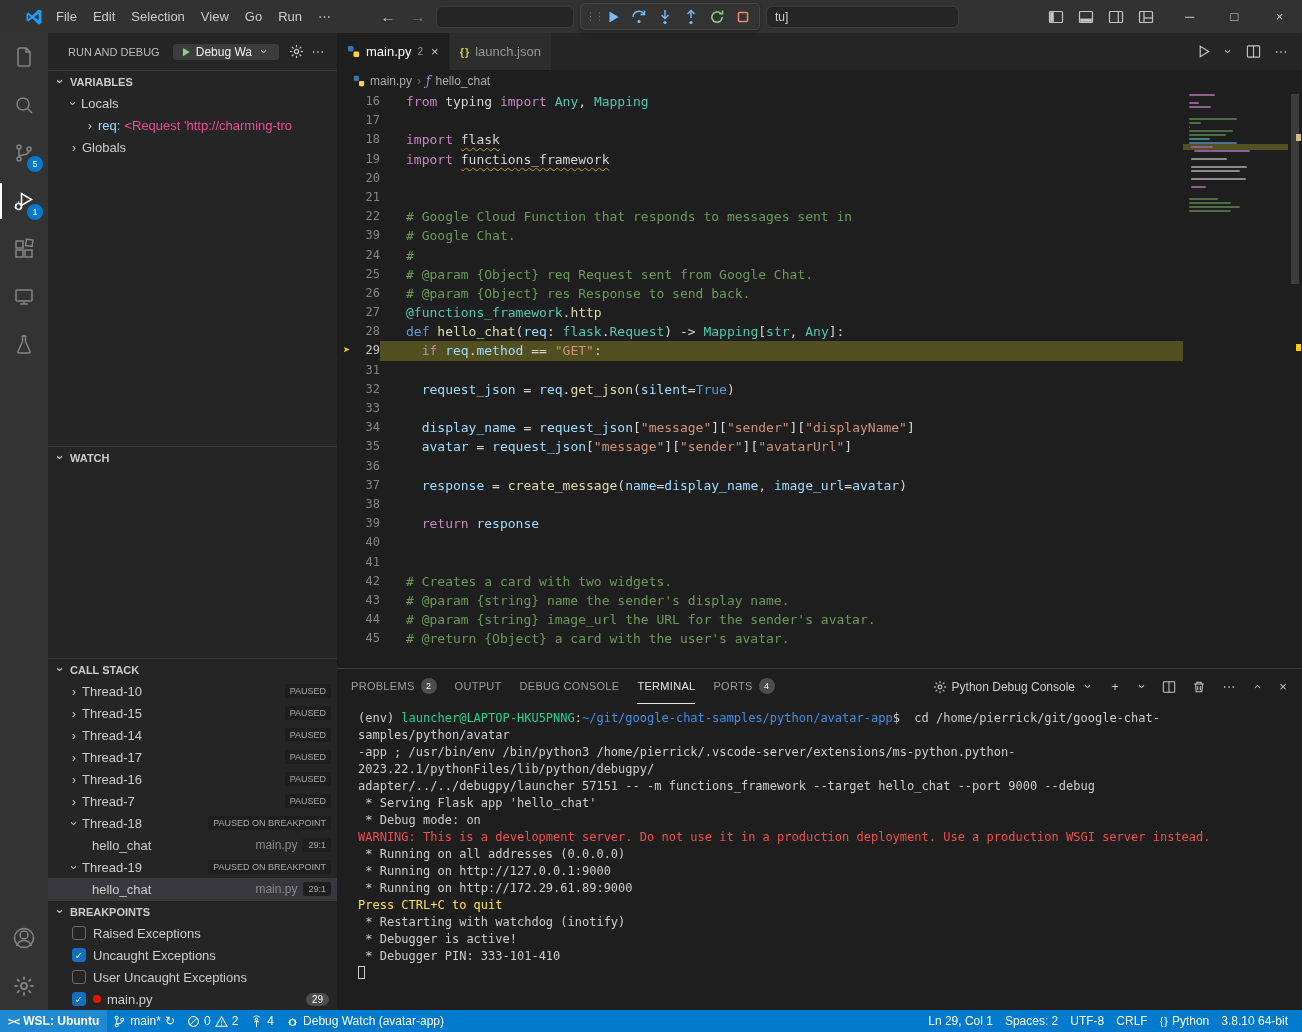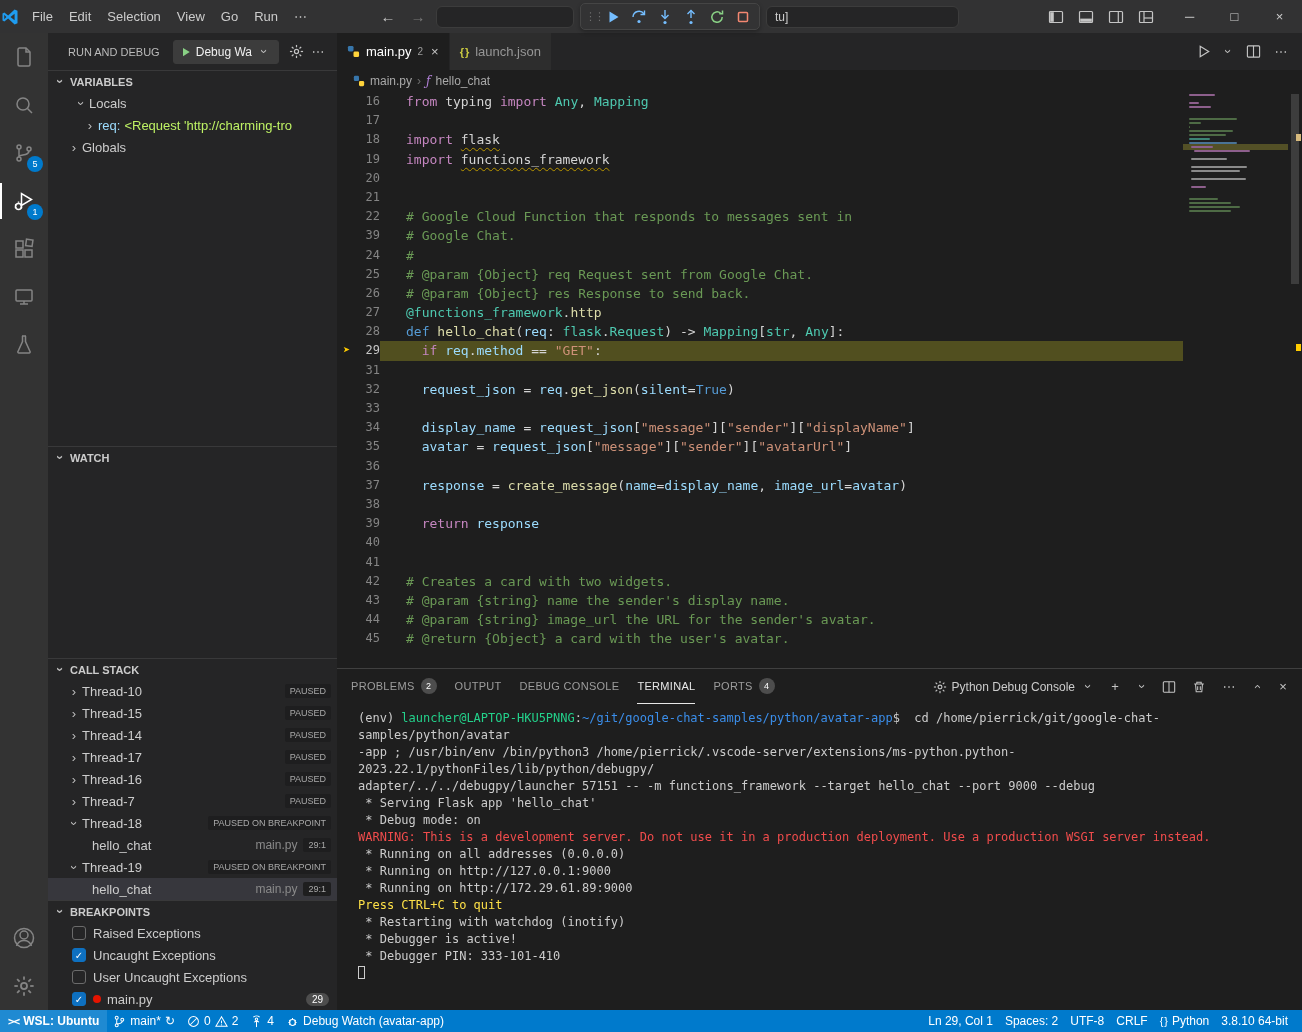--- a/index.html
+++ b/index.html
@@ -2,21 +2,21 @@
 <html><head>
 <meta charset="utf-8">
 <style>
   * { margin:0; padding:0; box-sizing:border-box; }
   html,body { width:1302px; height:1032px; overflow:hidden; background:#1e1e1e;
     font-family:"Liberation Sans",sans-serif; }
   .window { width:1302px; height:1032px; display:flex; flex-direction:column; color:#cccccc; font-size:13px; }
 
   
   .titlebar { height:33px; background:#323233; position:relative; display:flex; align-items:center; flex:0 0 33px; }
-  .tb-left { display:flex; align-items:center; padding-left:0; }
+  .tb-left { display:flex; align-items:center; padding-left:24px; }
   .logo { width:20px; height:20px; margin-right:4px; }
   .menus { display:flex; }
   .menus span { padding:4px 8px; color:#cccccc; font-size:13px; cursor:default; }
   .tb-center { position:absolute; left:376px; top:0; height:33px; display:flex; align-items:center; gap:6px; }
   .nav-arrow { width:24px; text-align:center; color:#cccccc; font-size:15px; }
   .nav-arrow.dim { color:#7a7a7a; }
   .cc-box { height:22px; background:#252526; border:1px solid #3c3c3c; border-radius:6px; display:flex; align-items:center; }
   .cc1 { width:138px; }
   .cc2 { width:193px; padding-left:8px; color:#cccccc; font-size:12px; }
   .debug-toolbar { height:27px; background:#333334; border:1px solid #454545; border-radius:5px;
@@ -37,36 +37,36 @@
   .ab-item.active::before { content:''; position:absolute; left:0; top:6px; bottom:6px; width:2px; background:#ffffff; }
   .ab-badge { position:absolute; right:5px; bottom:5px; min-width:16px; height:16px; border-radius:9px; background:#007acc;
     color:#fff; font-size:9px; display:flex; align-items:center; justify-content:center; padding:0 3px; }
   .ab-spacer { flex:1; }
 
   
   .sidebar { width:289px; background:#252526; display:flex; flex-direction:column; flex:0 0 289px; overflow:hidden; }
   .sb-header { height:37px; display:flex; align-items:center; padding:0 8px 0 20px; flex:0 0 37px; }
   .sb-title { font-size:11px; color:#bbbbbb; flex:1; white-space:nowrap; }
   .dbg-select { display:flex; align-items:center; gap:4px; background:#3c3c3c; border:1px solid #3c3c3c; border-radius:3px;
-    height:24px; padding:0 6px; margin-right:6px; font-size:12px; color:#f0f0f0; white-space:nowrap; }
+    height:16px; padding:0 6px; margin-right:6px; font-size:12px; color:#f0f0f0; white-space:nowrap; }
   .icon-btn { width:22px; height:22px; display:flex; align-items:center; justify-content:center; color:#c5c5c5; }
   .sec-h { height:22px; display:flex; align-items:center; gap:2px; padding-left:4px; font-size:11px; font-weight:bold;
     color:#cccccc; border-top:1px solid rgba(204,204,204,.12); flex:0 0 22px; }
   .chev { display:inline-block; width:16px; text-align:center; color:#bdbdbd; font-size:13px; line-height:1; }
   .chev.down { transform:rotate(90deg); }
   .sec-body { overflow:hidden; }
   .vars-body { flex:0 0 354px; }
   .watch-body { flex:1; }
   .cs-body { flex:0 0 220px; }
   .bp-body { flex:0 0 88px; }
   .trow { height:22px; display:flex; align-items:center; font-size:13px; padding-left:18px; white-space:nowrap; }
   .trow .lbl { color:#cccccc; overflow:hidden; text-overflow:clip; }
   .trow.thread .lbl { flex:1; }
   .var-name { color:#9cdcfe; margin-right:4px; }
-  .var-value { color:#bef264; }
+  .var-value { color:#ec4899; }
   .badge-chip { background:#1e1e1f; color:#a9a9a9; font-size:9px; padding:2px 5px; border-radius:2px; margin-right:6px; white-space:nowrap; }
   .frame .lbl { margin-left:26px; flex:1; }
   .frame-file { color:#8a8a8a; font-size:12px; margin-right:6px; }
   .trow.selected { background:#37373d; }
   .cb { width:14px; height:14px; border:1px solid #6b6b6b; border-radius:3px; background:#252526; margin-right:7px;
     display:flex; align-items:center; justify-content:center; font-size:10px; color:#fff; flex:0 0 14px; }
   .cb.checked { background:#0e70c0; border-color:#0e70c0; }
   .bp-row { padding-left:24px; }
   .bp-dot { width:8px; height:8px; border-radius:50%; background:#e51400; margin-right:6px; flex:0 0 8px; }
   .bp-badge { margin-left:auto; margin-right:8px; background:#4d4d4d; color:#fff; font-size:10px; border-radius:9px; padding:1px 6px; }
@@ -336,21 +336,21 @@
             </svg>
         </span>
         <span class="icon-btn">⋯</span>
       </div>
 
       <div class="sec-h">
         <span class="chev down">›</span>
         <span>VARIABLES</span>
       </div>
       <div class="sec-body vars-body" id="variables-rows">
-          <div class="trow" style="padding-left: 25px;">
+          <div class="trow" style="padding-left: 17px;">
             <span class="chev down">›</span>
             <span class="lbl">Locals</span>
           </div>
           <div class="trow" style="padding-left: 34px;">
             <span class="chev">›</span>
             <span class="var-name">req:</span>
             <span class="var-value">&lt;Request 'http://charming-tro</span>
           </div>
           <div class="trow" style="padding-left: 18px;">
             <span class="chev">›</span>

